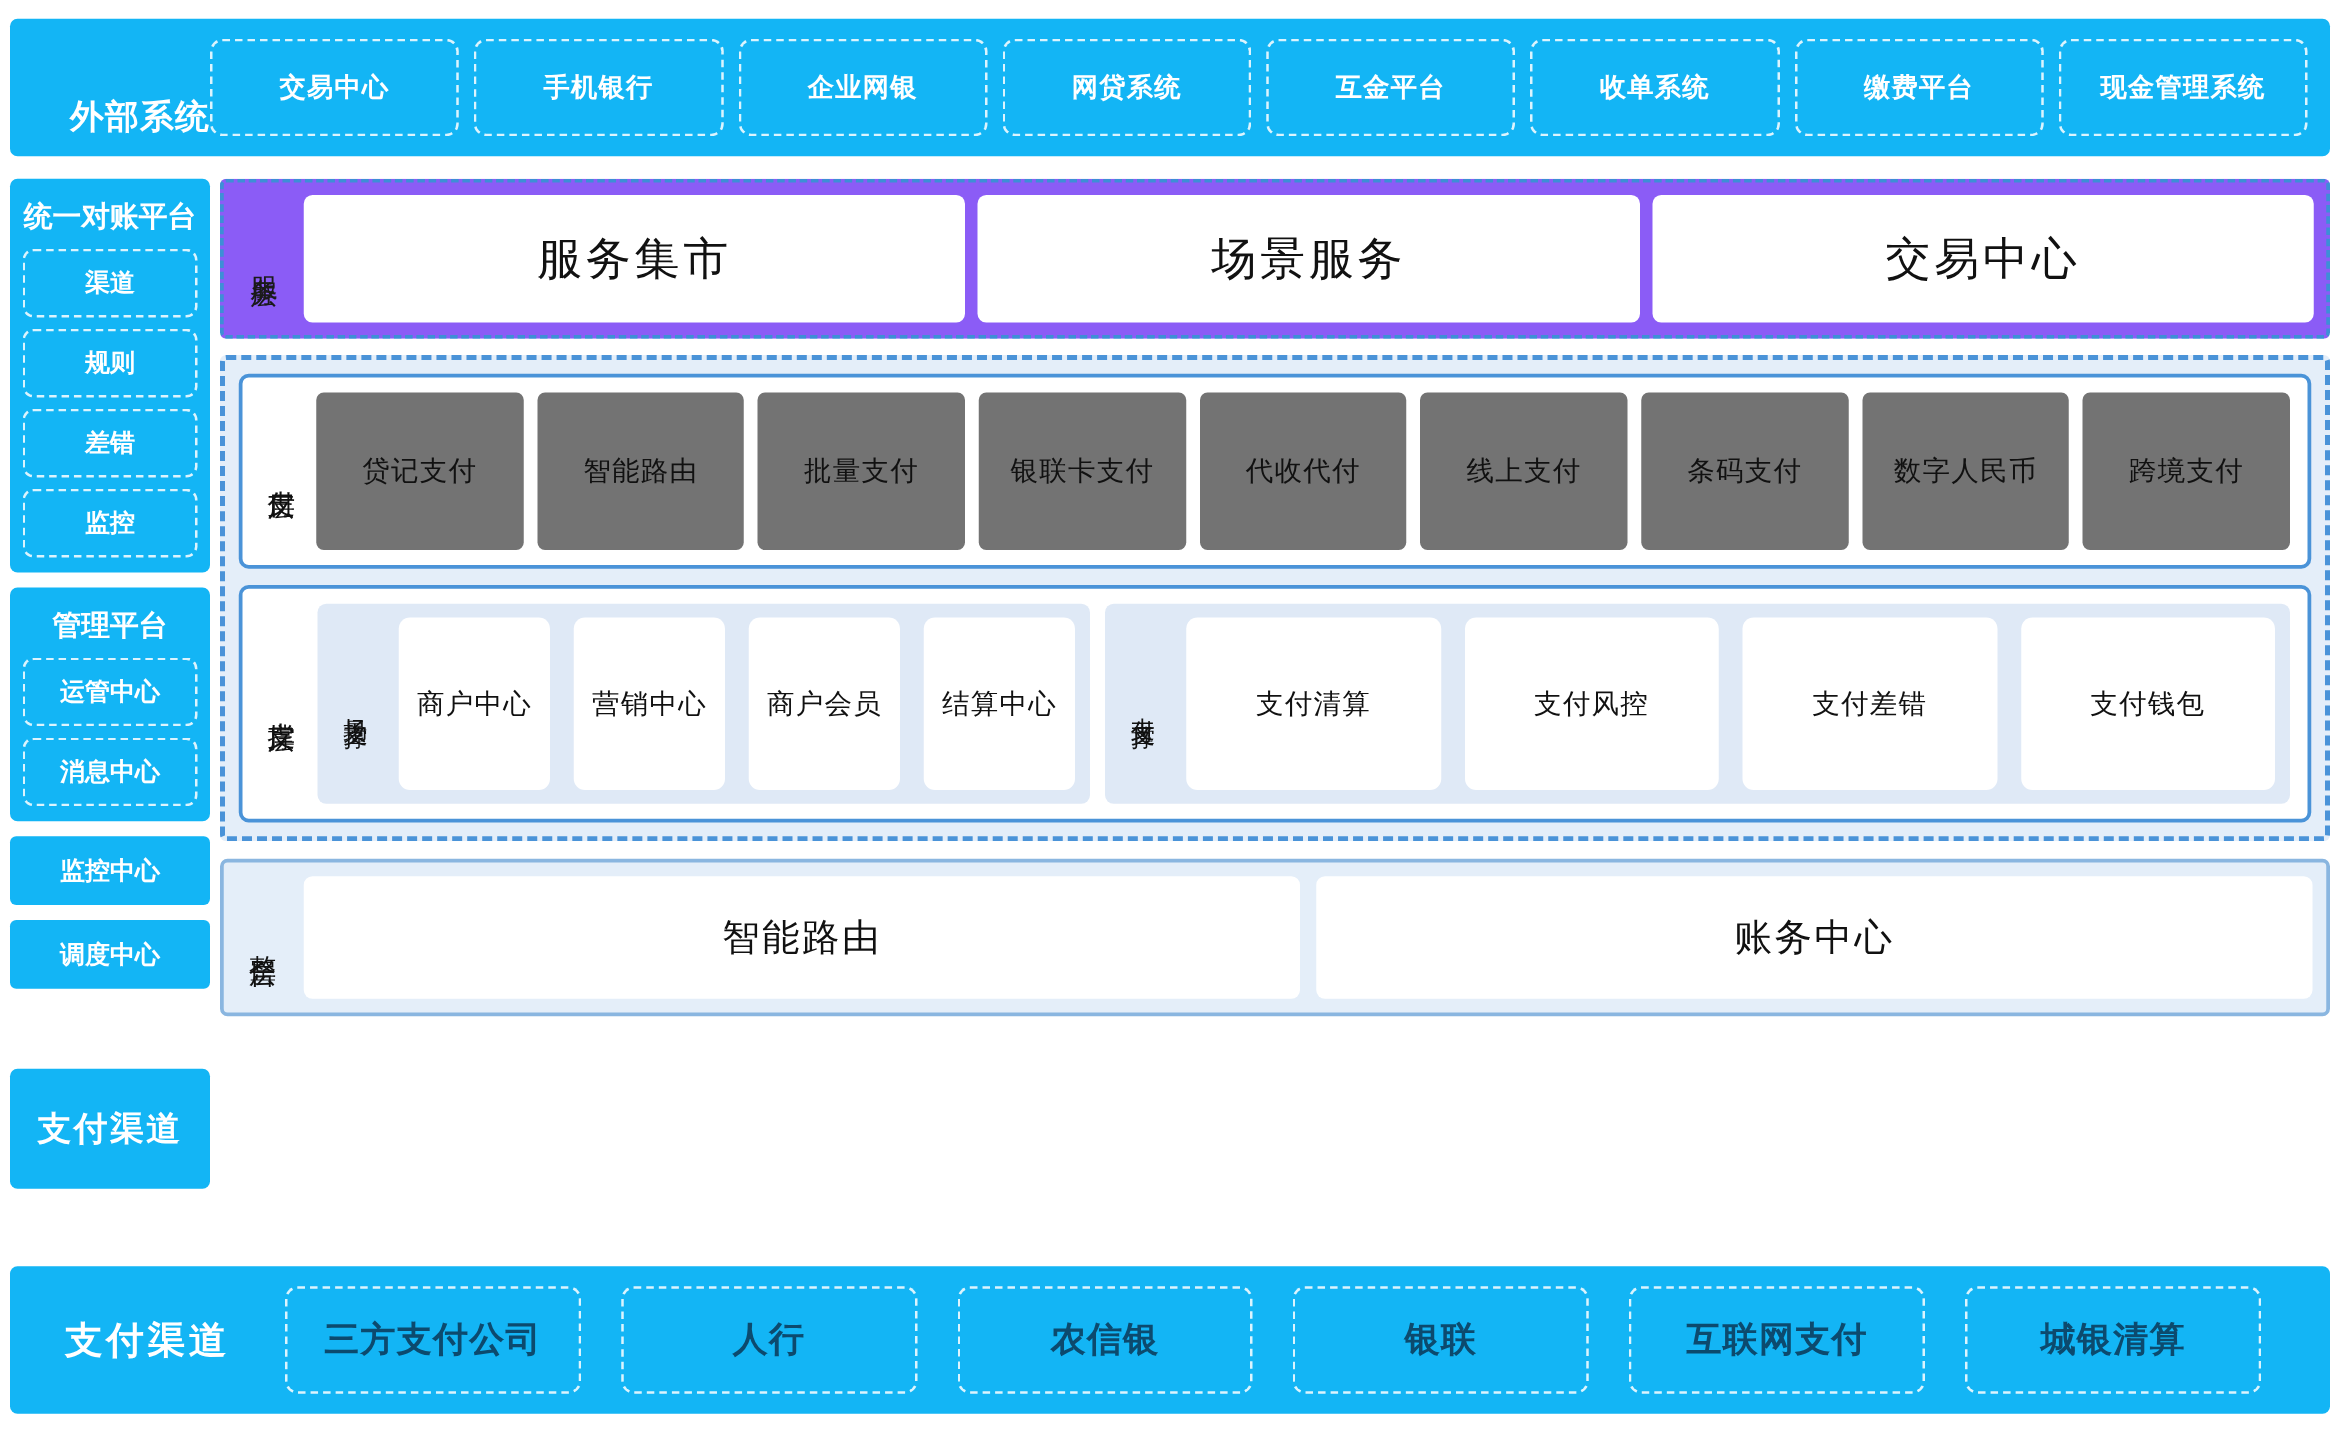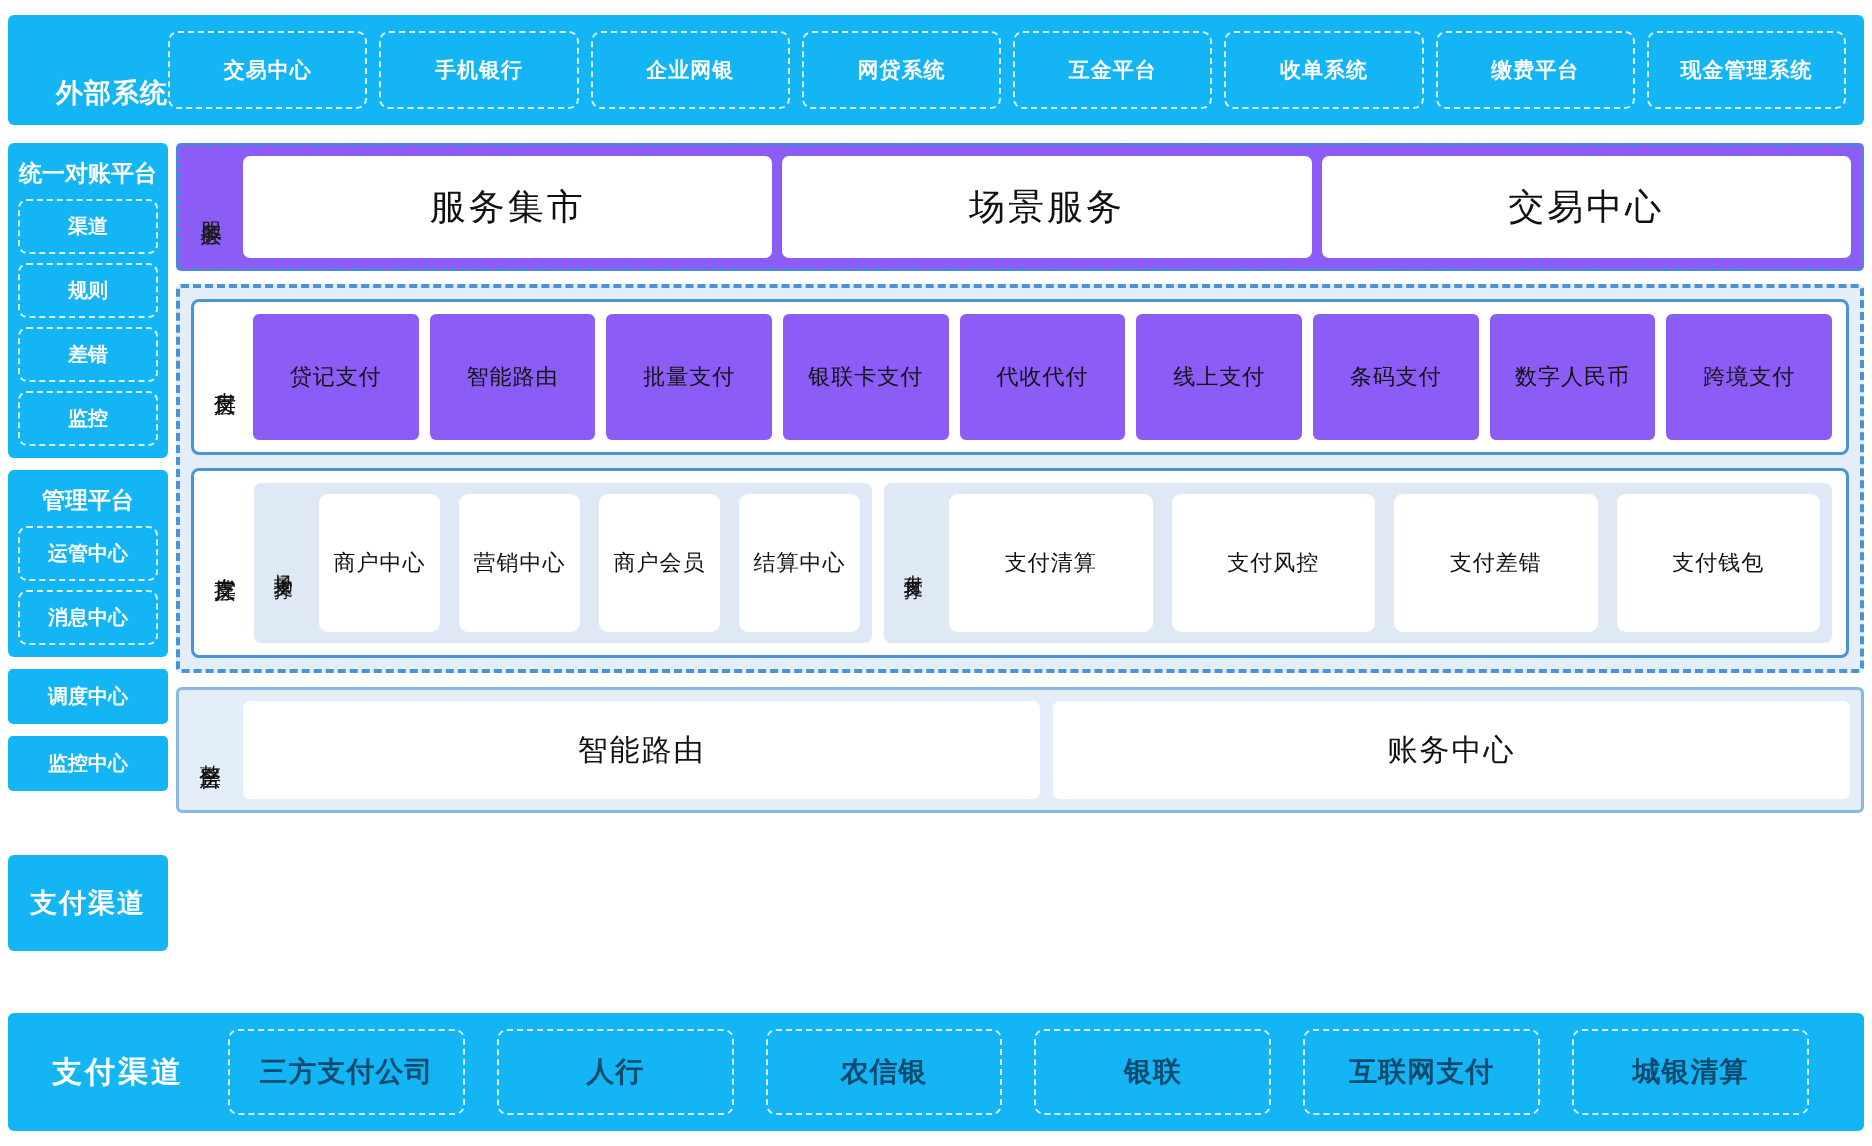--- a/index.html
+++ b/index.html
@@ -100,21 +100,21 @@
     padding:12px 14px;
   }
 
   
   .payrow { display:flex; align-items:stretch; gap:11px; height:126px; }
   .payrow .vlabel {
     flex:0 0 34px; display:flex; align-items:center; justify-content:center;
     font-size:22px; color:#111;
   }
   .payrow .pcard {
-    flex:1; background:#8b5cf6; border-radius:6px;
+    flex:1; background:#737373; border-radius:6px;
     display:flex; align-items:center; justify-content:center;
     font-size:22px; color:#111; letter-spacing:1px;
   }
 
   
   .supwrap { display:flex; align-items:stretch; gap:12px; height:160px; }
   .supwrap .vlabel {
     flex:0 0 34px; display:flex; align-items:center; justify-content:center;
     font-size:22px; color:#111;
   }
@@ -195,22 +195,22 @@
       <div class="sub">差错</div>
       <div class="sub">监控</div>
     </div>
 
     <div class="lpanel">
       <div class="ptitle">管理平台</div>
       <div class="sub">运管中心</div>
       <div class="sub">消息中心</div>
     </div>
 
+    <div class="lsolid">监控中心</div>
     <div class="lsolid">调度中心</div>
-    <div class="lsolid">监控中心</div>
   </div>
 
   <div class="paychan-left">支付渠道</div>
 
   <div class="main">
 
     <div class="dashedbox">
       <div class="servicerow">
         <div class="rowlabel">
           <span class="vtext">服务层</span>

